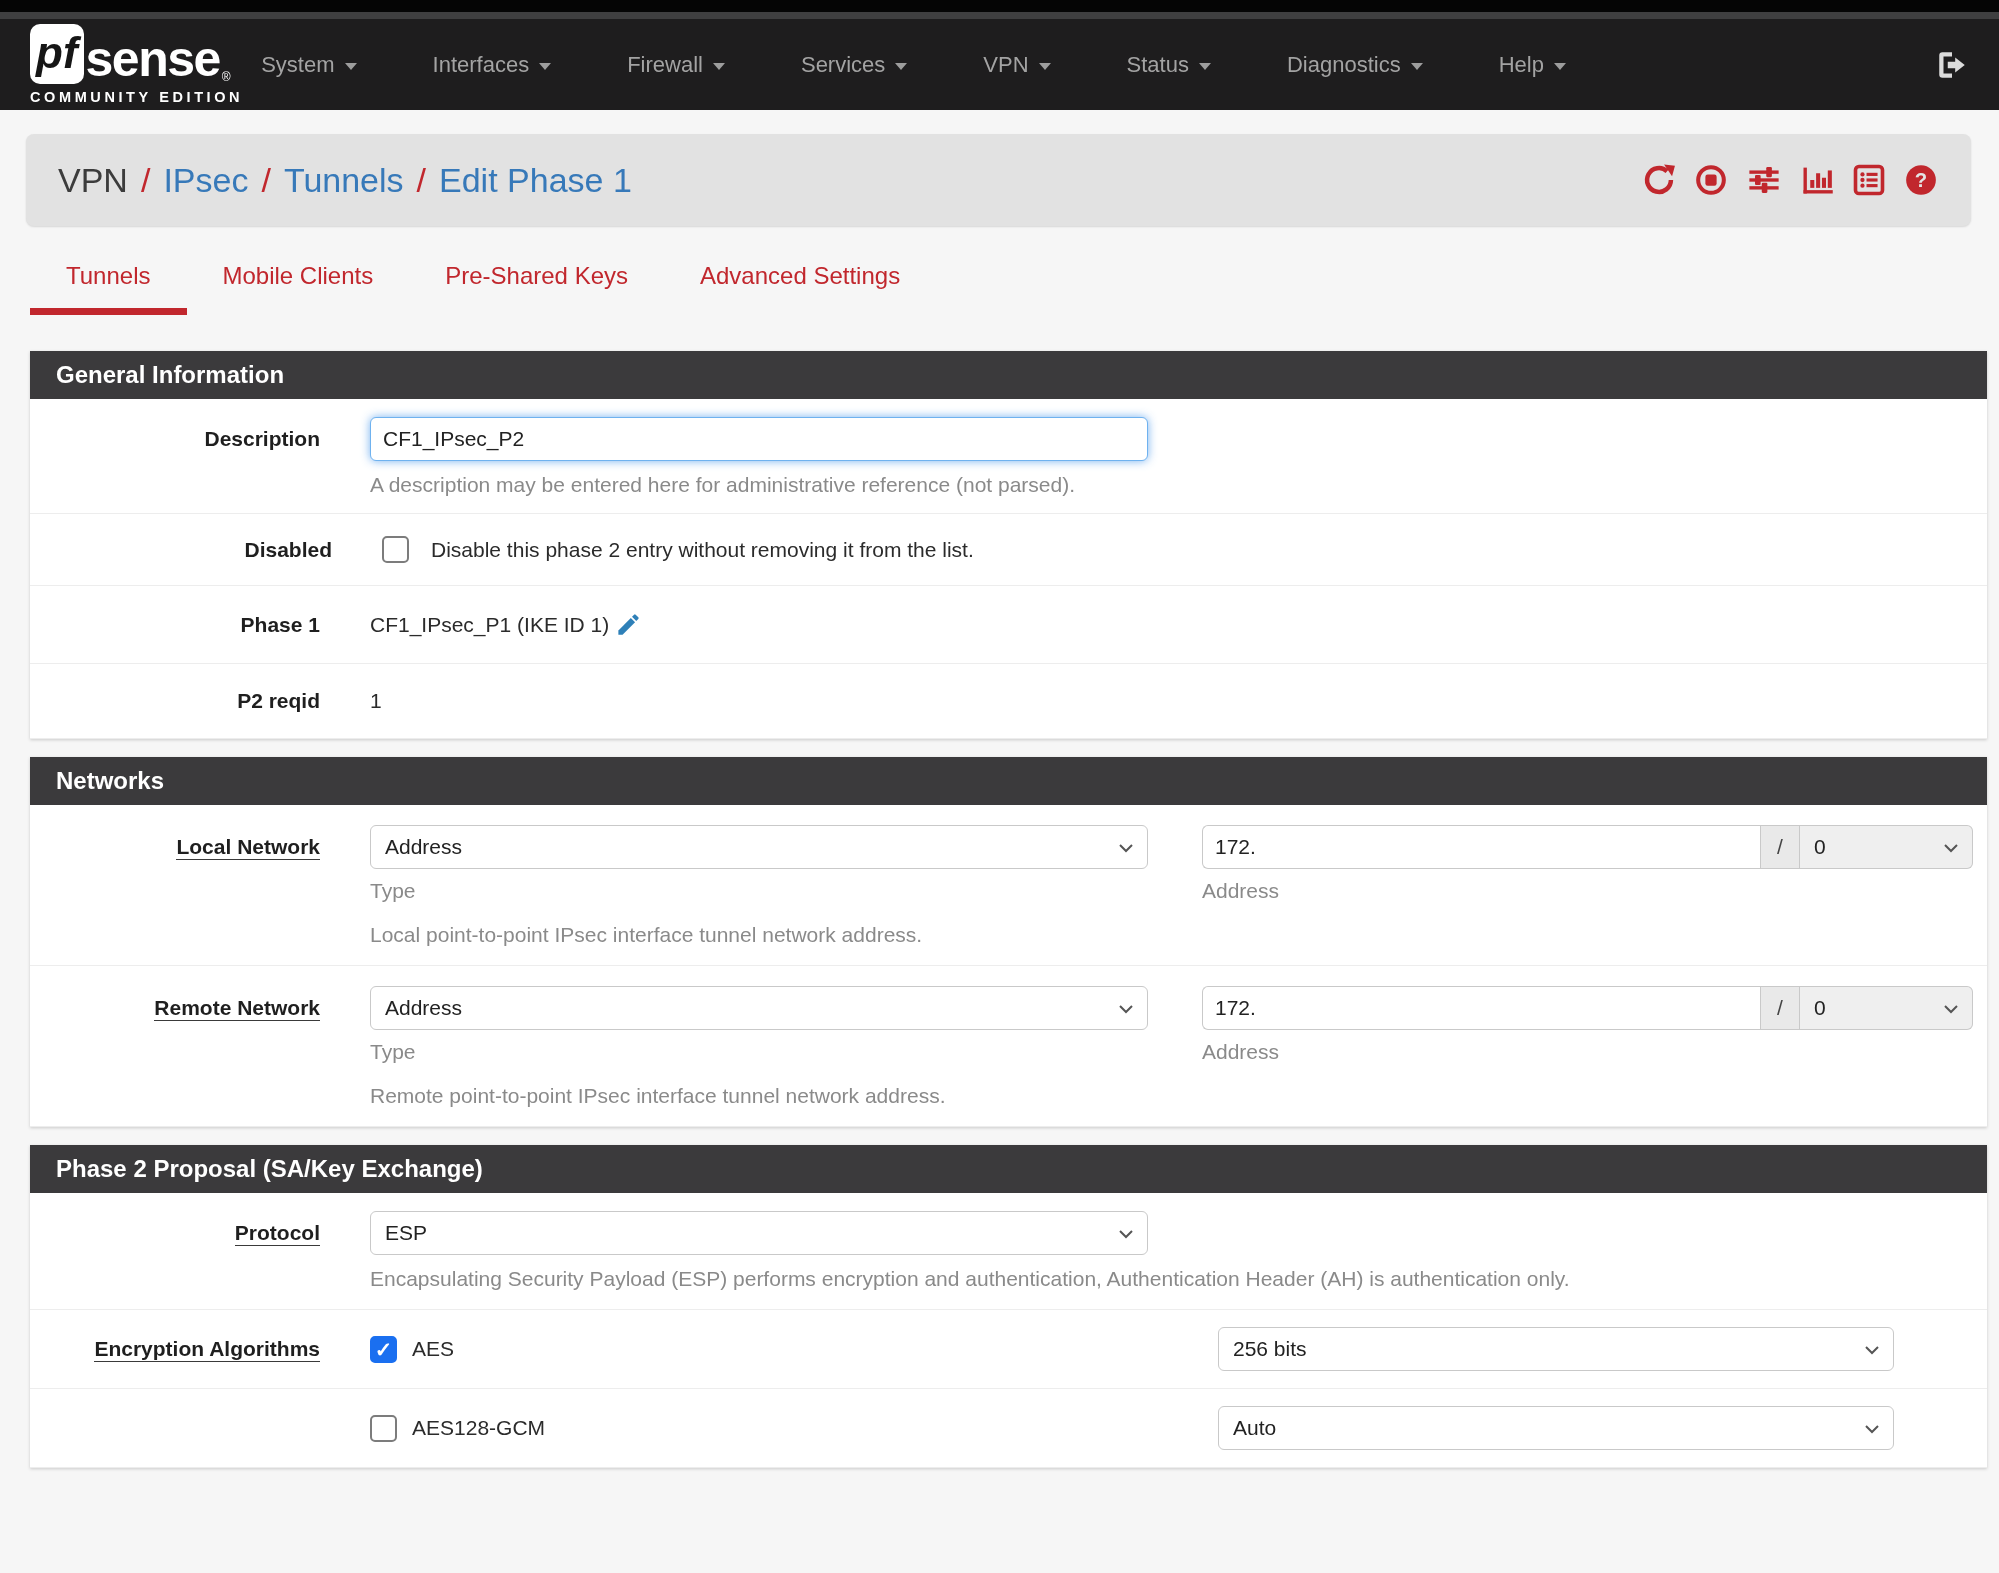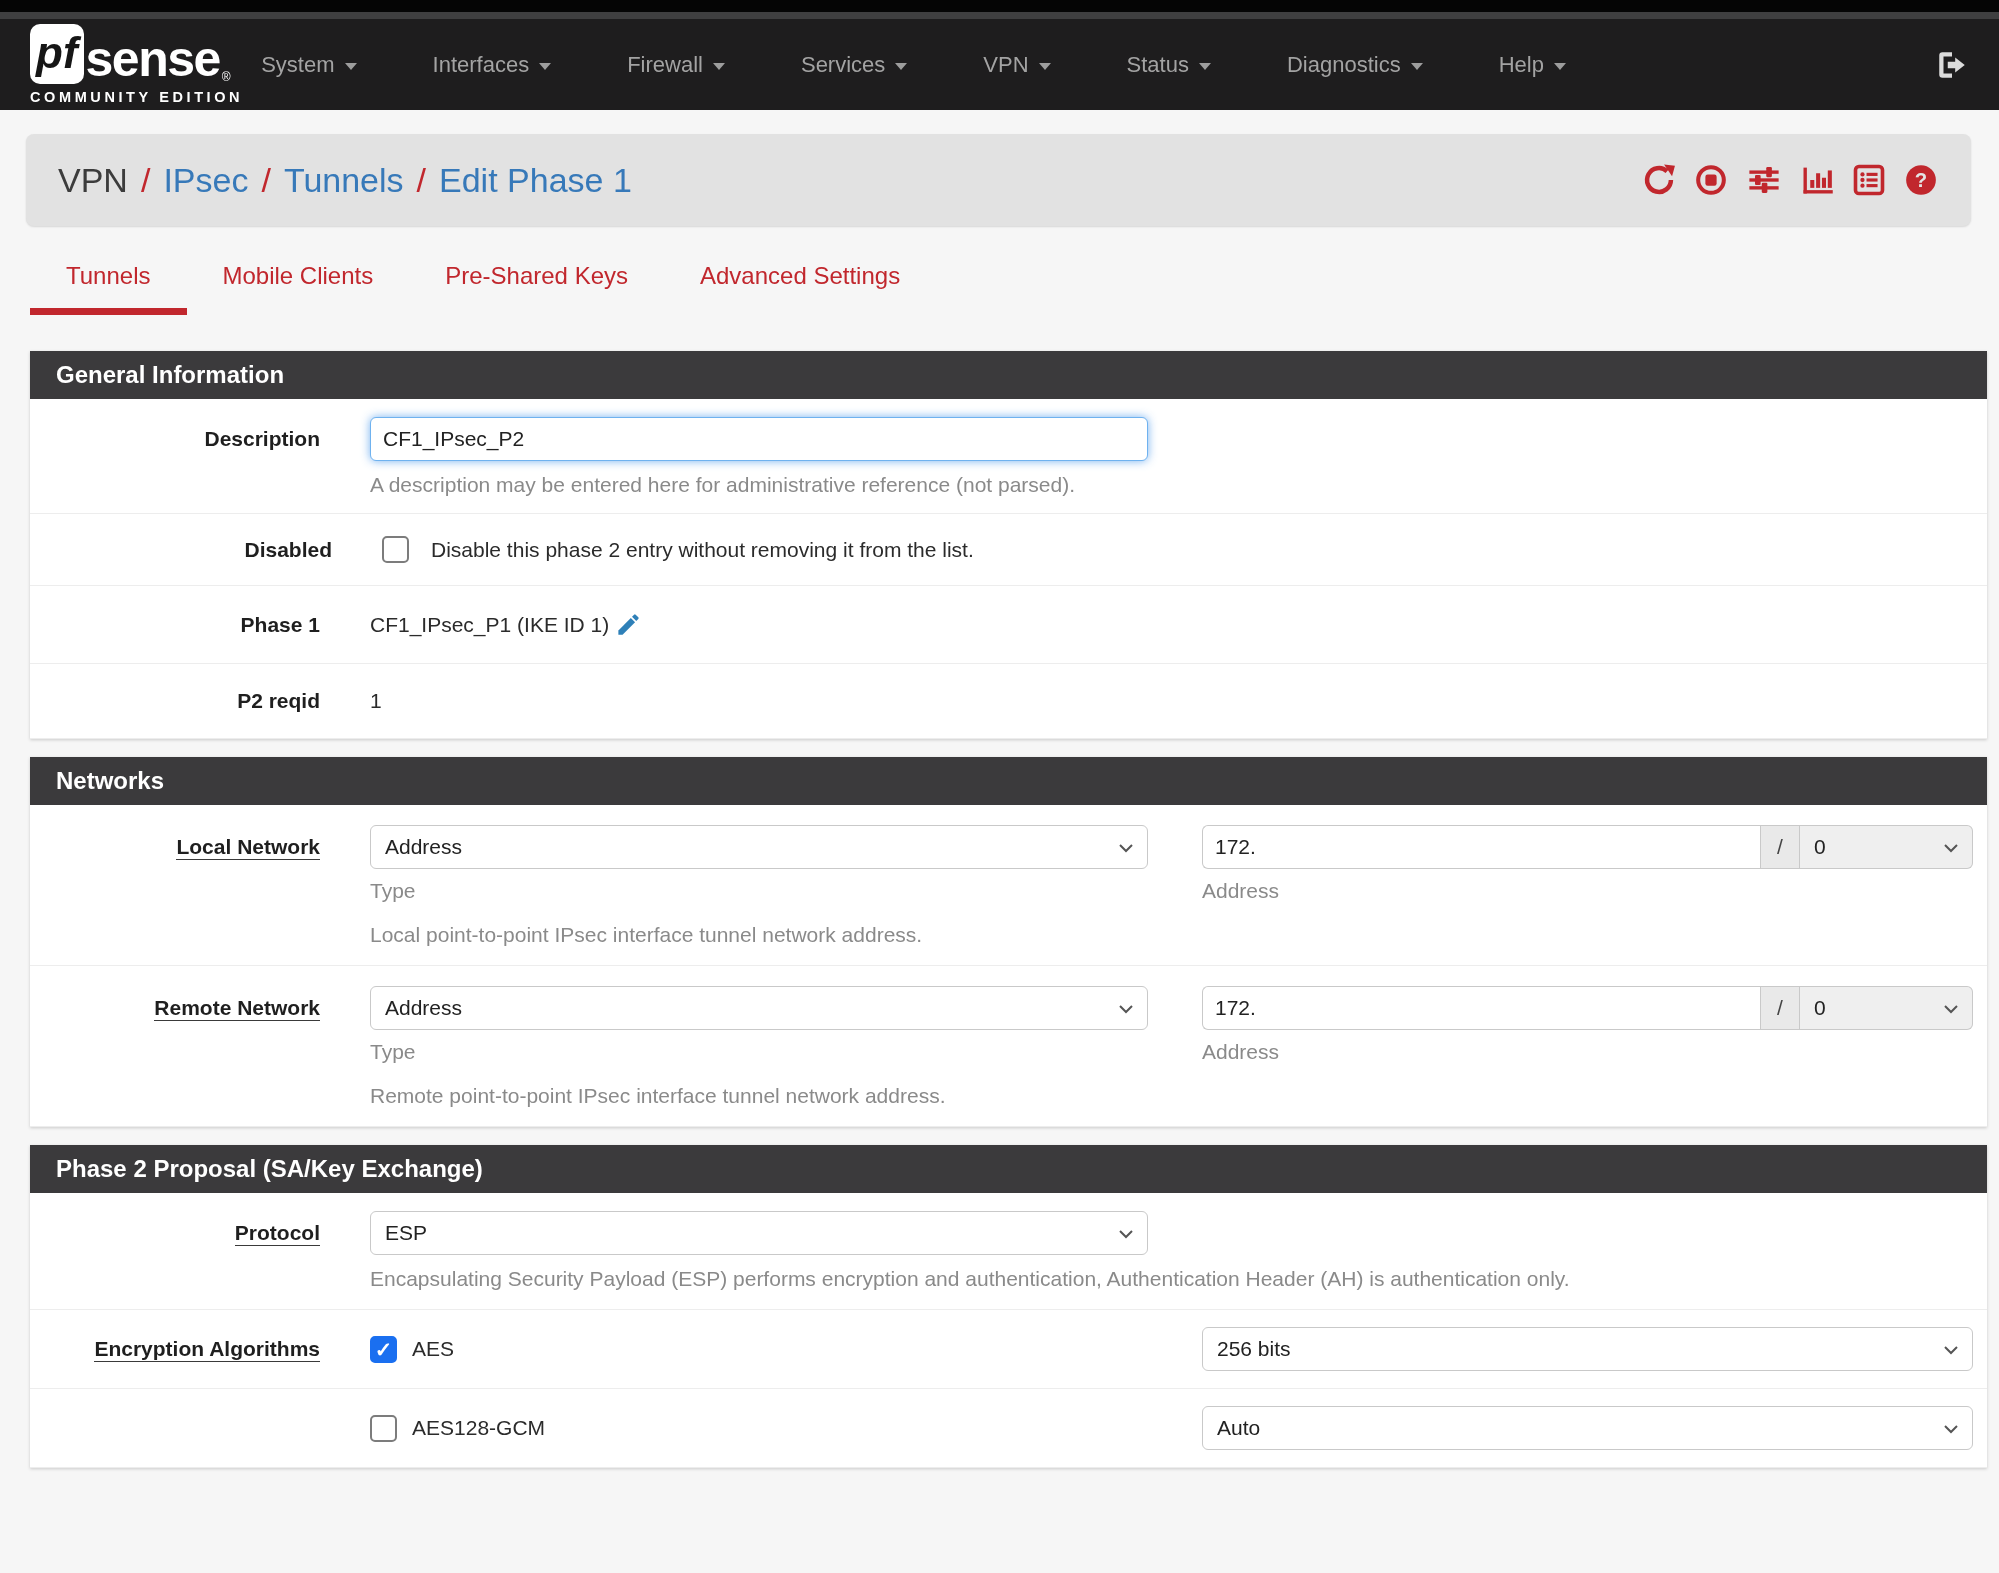--- a/index.html
+++ b/index.html
@@ -84,23 +84,23 @@
   .lbl-mid  { display:flex; align-items:center; justify-content:flex-end; }
 
   .check-line { display:flex; align-items:center; gap:22px; }
   .net-top { display:flex; }
   .net-col1 { width:778px; }
   .net-col2 { display:flex; flex-direction:column; }
   .mt10 { margin-top:10px; } .mt12 { margin-top:12px; } .mt20 { margin-top:20px; }
   .ml54 { margin-left:54px; }
   .phase1-line { display:flex; align-items:center; gap:6px; }
   .pencil { color:#2e80b8; display:flex; cursor:pointer; }
-  .enc-line { display:flex; align-items:center; width:100%; }
+  .enc-line { display:flex; align-items:center; width:100%;gap:16px; }
   .enc-name { width:832px; display:flex; align-items:center; gap:15px; }
-  .enc-select { width:771px; }
+  .enc-select { width:676px; }
 </style>
 </head>
 <body>
 
 <div class="win-strip1"></div>
 <div class="win-strip2"></div>
 
 <div class="navbar">
   <div class="logo">
     <div class="logo-row">

